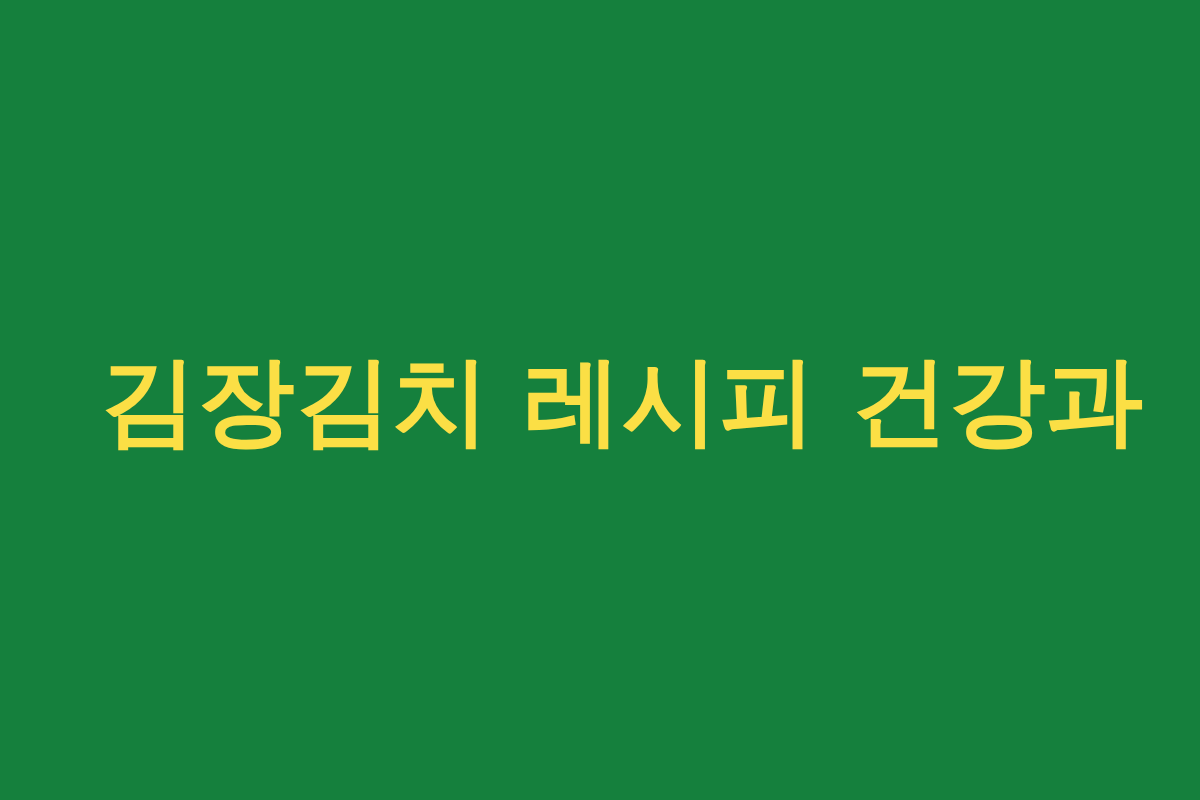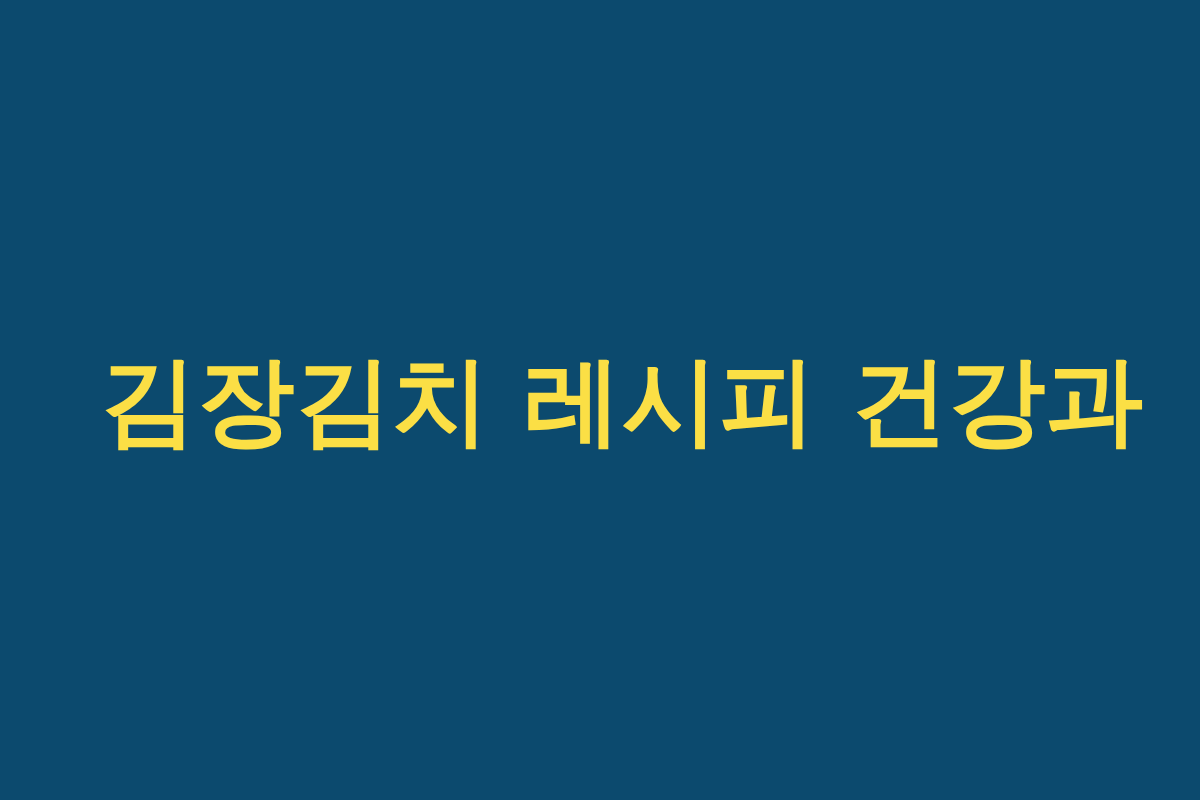--- a/index.html
+++ b/index.html
@@ -9,21 +9,21 @@
   body {
     width: 1200px;
     height: 800px;
     overflow: hidden;
     font-family: "Liberation Sans", sans-serif;
   }
   #banner {
     position: relative;
     width: 1200px;
     height: 800px;
-    background: #0c4a6e;
+    background: #15803d;
     box-sizing: border-box;
     display: flex;
     align-items: center;
     justify-content: center;
   }
   #title-block {
     width: 1000px;
     text-align: center;
   }
   .title-line {

